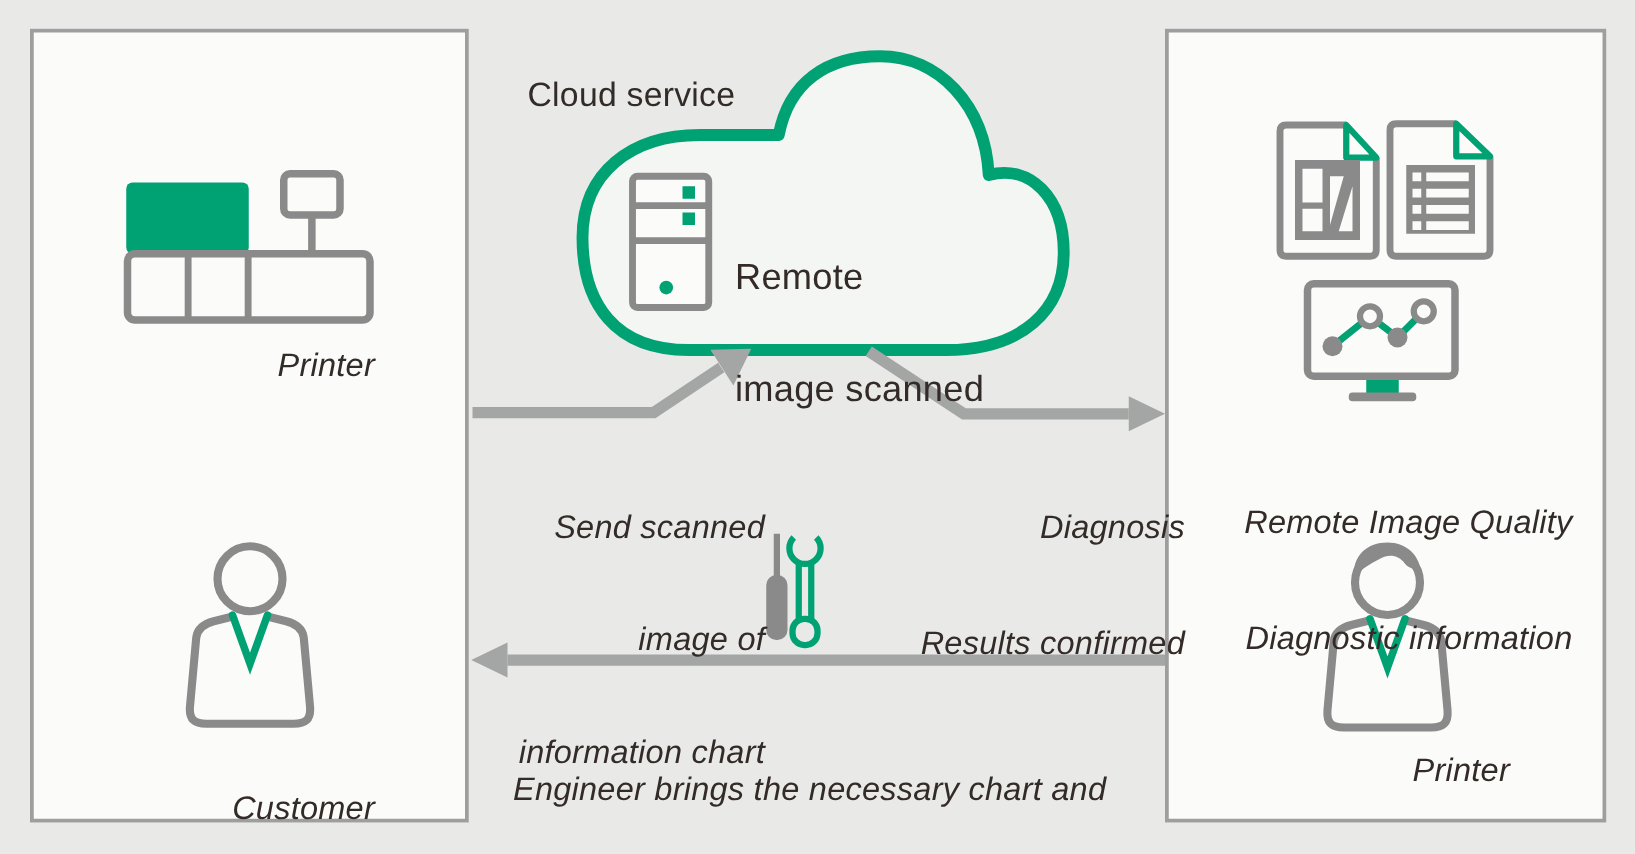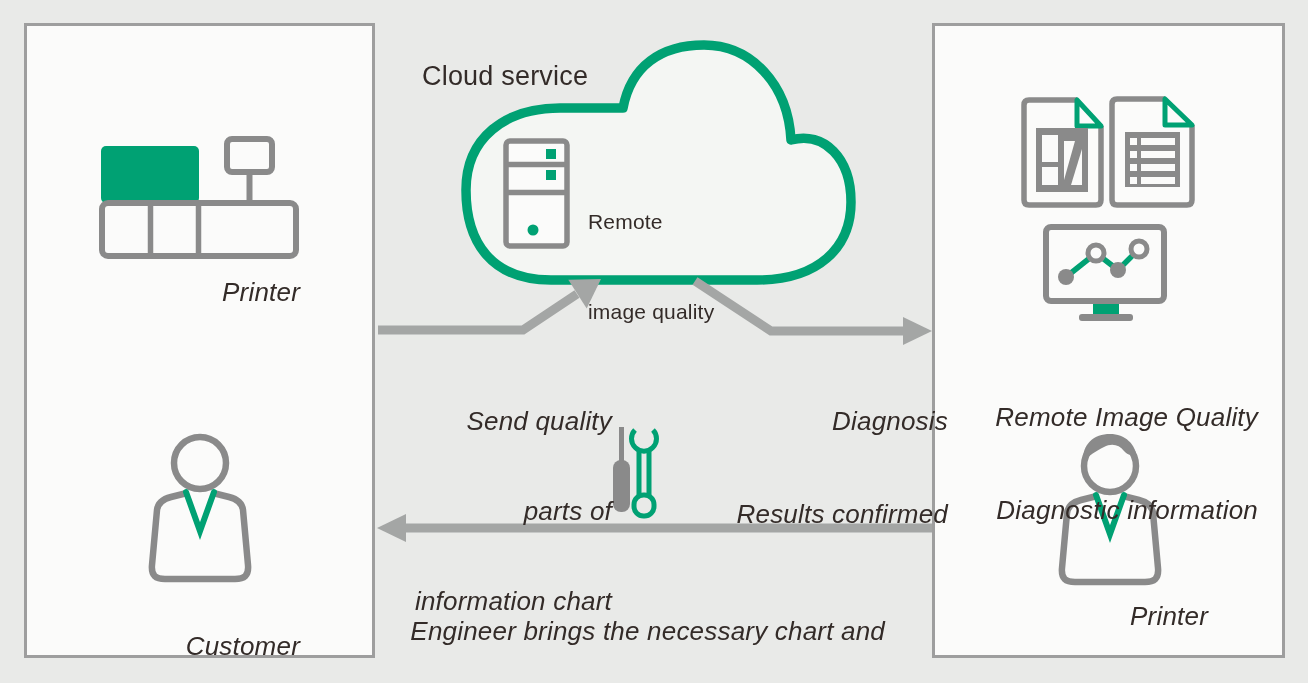--- a/index.html
+++ b/index.html
@@ -11,21 +11,21 @@
     position:absolute;background:#fbfbfa;border:3px solid #9e9e9e;box-sizing:border-box;
   }
   #left-panel{left:24px;top:23px;width:351px;height:635px;}
   #right-panel{left:932px;top:23px;width:353px;height:635px;}
   .gfx{position:absolute;left:0;top:0;width:1308px;height:683px;pointer-events:none;}
   .label{position:absolute;font-size:26px;line-height:31px;letter-spacing:.2px;white-space:pre;}
   .center{text-align:right;font-style:italic;}
   .lbl-printer{left:100px;top:277px;width:200px;}
   .lbl-customer{left:100px;top:631px;width:200px;}
   .lbl-cloudservice{left:422px;top:61px;font-size:27px;}
-  .cloud-text{left:588px;top:147px;font-size:21px;line-height:30px;}
+  .cloud-text{left:588px;top:147px;font-size:29px;line-height:30px;}
   .txt-send{left:372px;top:346px;width:240px;line-height:30px;}
   .txt-diagnosis{left:648px;top:344px;width:300px;}
   .txt-info{left:958px;top:340px;width:300px;}
   .lbl-engineer{left:1008px;top:601px;width:200px;}
   .txt-visit{left:383px;top:551px;width:502px;line-height:32px;}
 </style>
 </head>
 <body>
 
 <div class="canvas">
@@ -132,29 +132,29 @@
       <path d="M 1083,462 C 1082,444 1094,434 1110,434 C 1125,434 1136,444 1137,459
                C 1133,454 1128,456 1124,451 C 1119,444 1111,443 1104,447 C 1096,451 1088,456 1083,462 Z" fill="#8a8a8a"></path>
       <path d="M 1096,495 L 1110,534 L 1124,495" fill="none" stroke="#00a173" stroke-width="6" stroke-linecap="round"></path>
     </g>
   </svg>
 
   <div class="label lbl-cloudservice">Cloud service</div>
 
   <div class="label cloud-text">
     <div>Remote</div>
-    <div>image quality</div>
+    <div>image scanned</div>
   </div>
 
   <div class="label center lbl-printer">Printer</div>
   <div class="label center lbl-customer">Customer</div>
 
   <div class="label center txt-send">
-    <div>Send quality</div>
-    <div>parts of</div>
+    <div>Send scanned</div>
+    <div>image of</div>
     <div>information chart</div>
   </div>
 
   <div class="label center txt-diagnosis">
     <div>Diagnosis</div>
     <div>Results confirmed</div>
   </div>
 
   <div class="label center txt-info">
     <div>Remote Image Quality</div>

